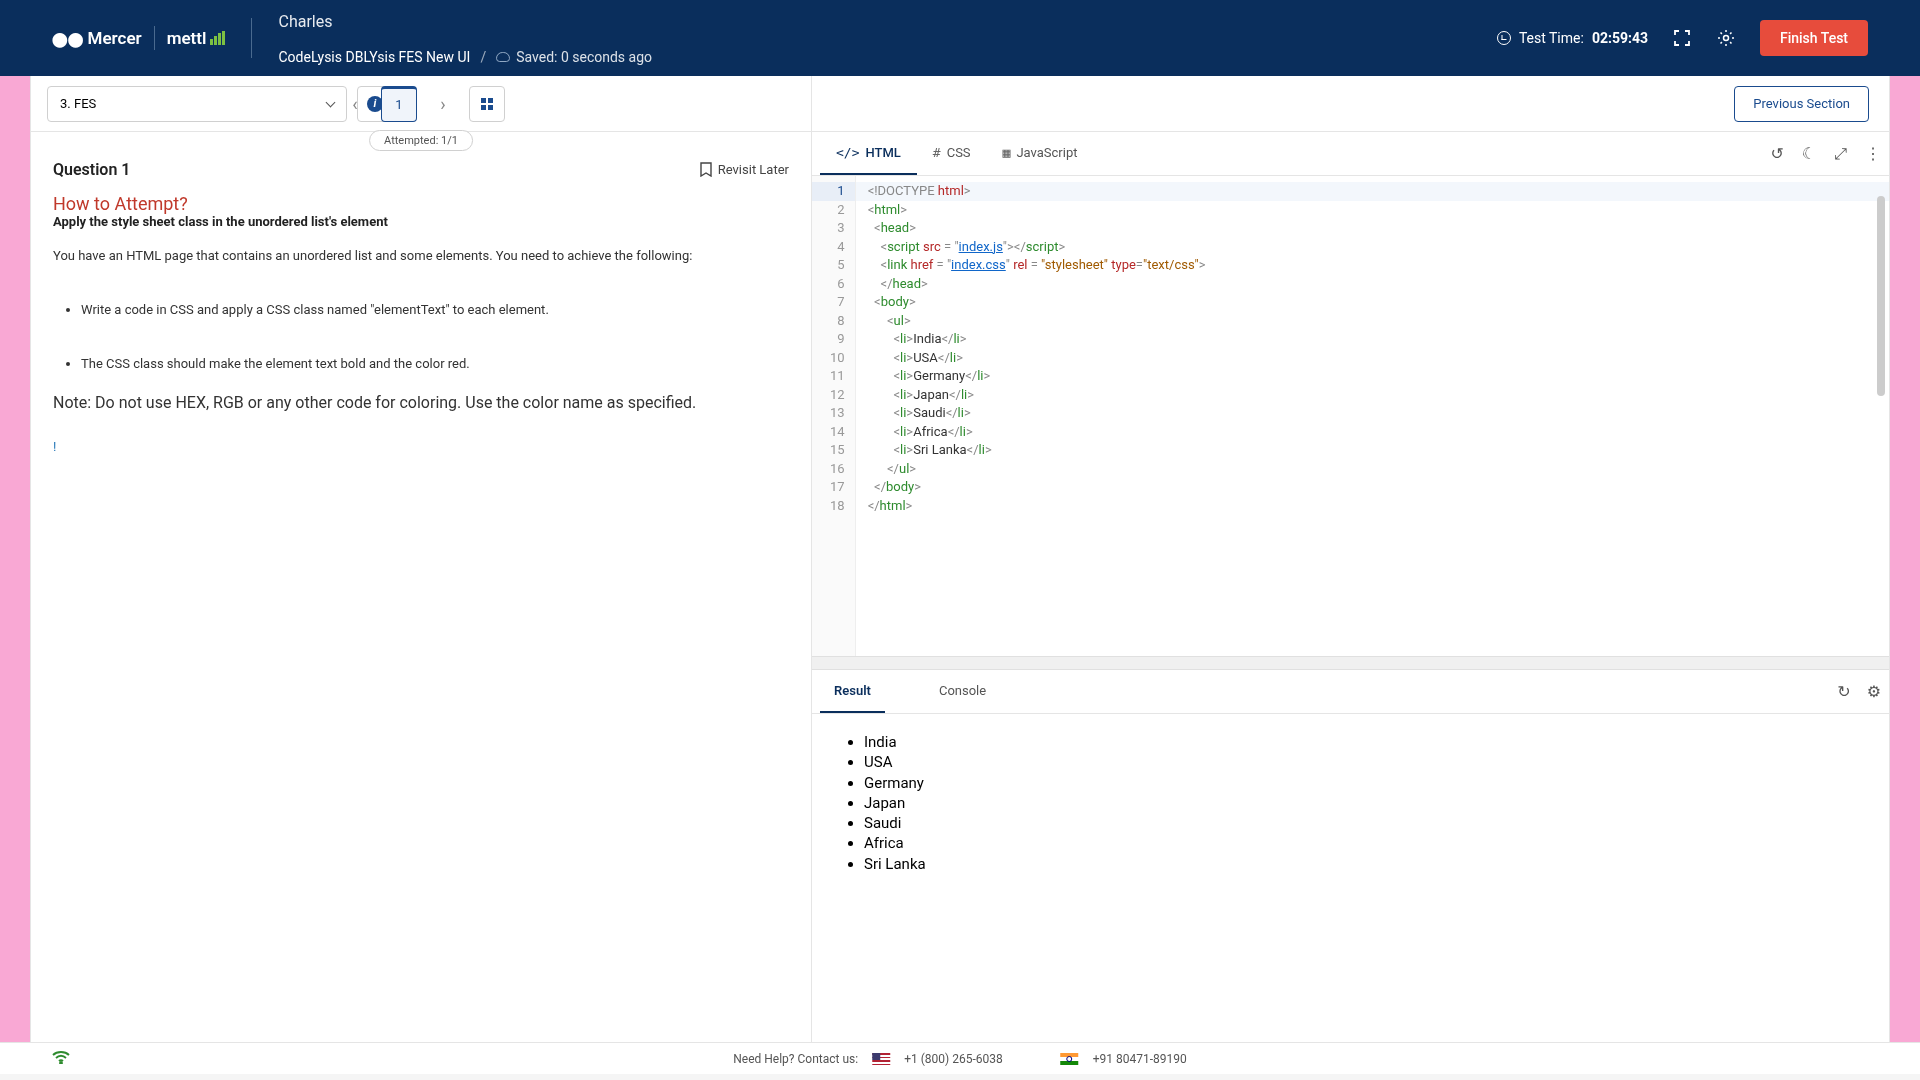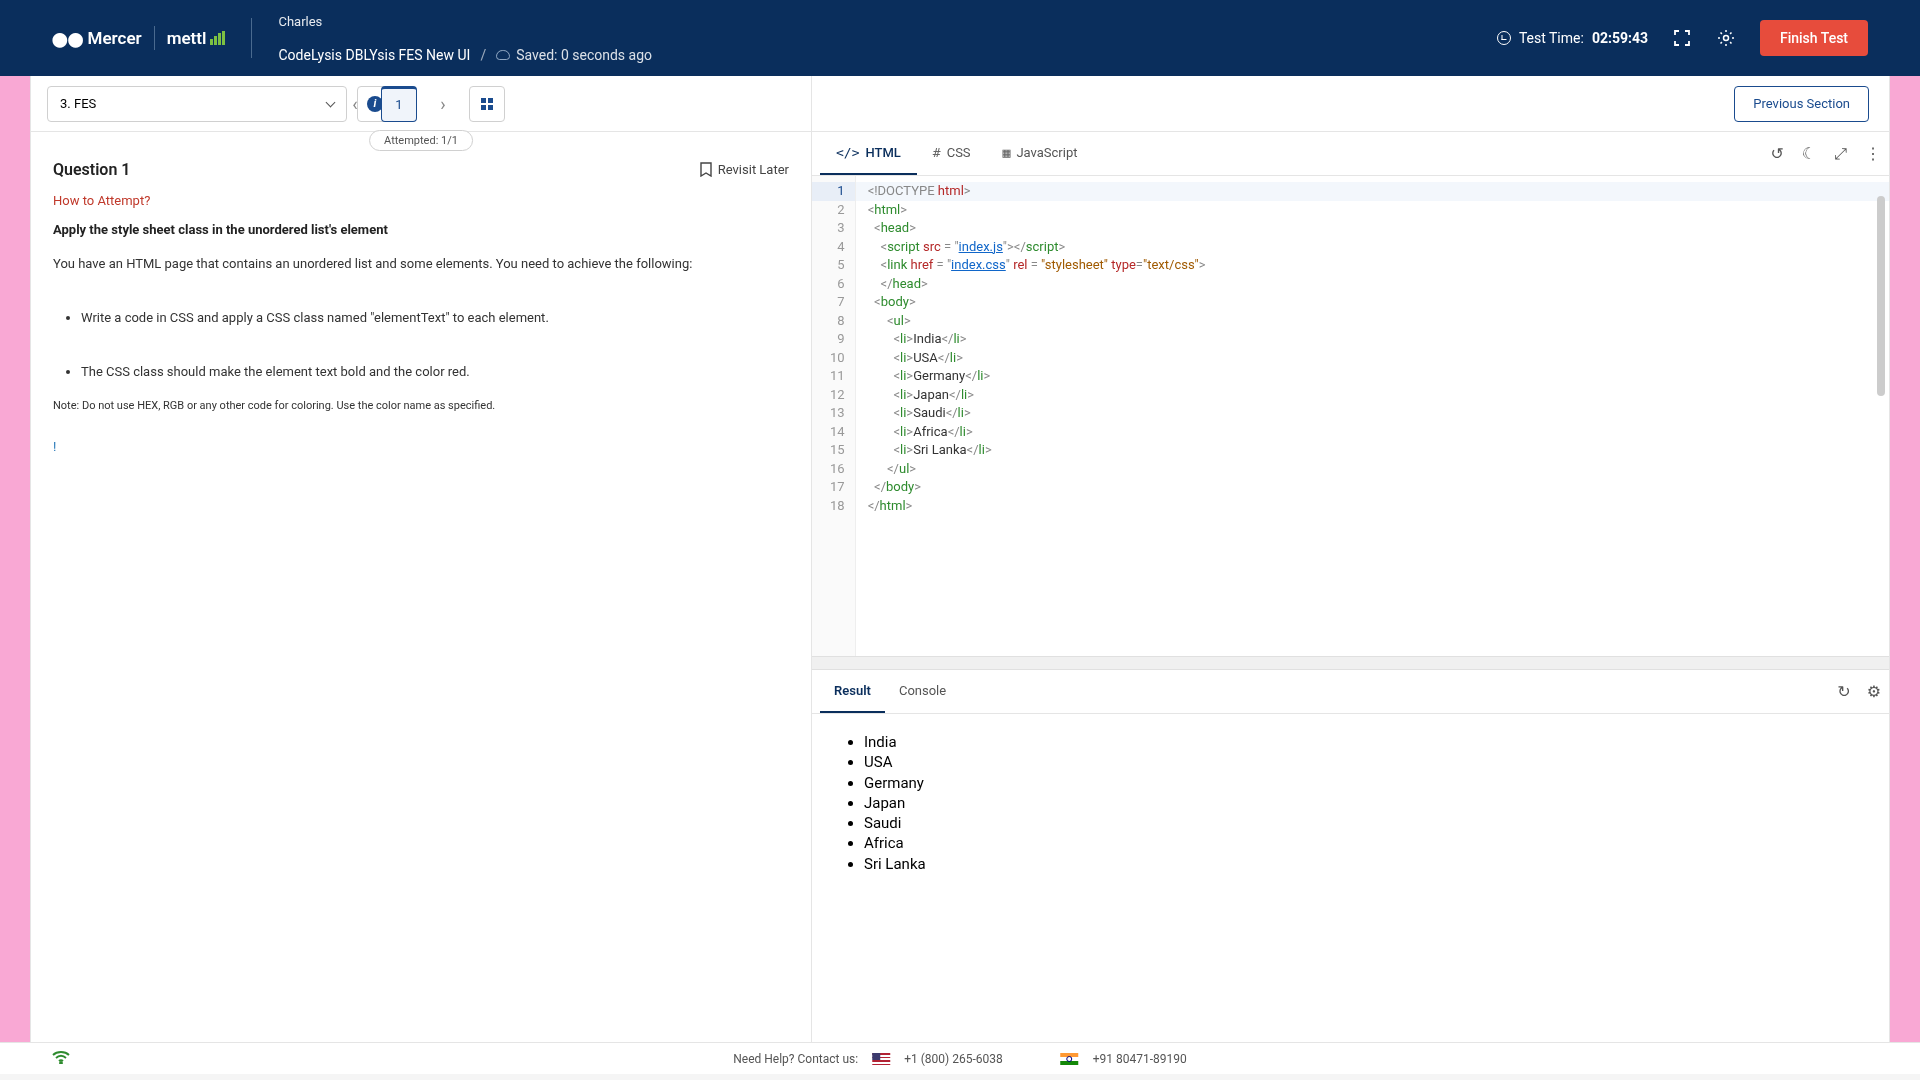--- a/index.html
+++ b/index.html
@@ -6,21 +6,21 @@
 body { background:#f5f5f5; width:1920px; height:1080px; overflow:hidden; }
 .header { background:#0a2e5c; height:76px; display:flex; align-items:center; padding:0 52px; color:#fff; justify-content:space-between; }
 .header-left { display:flex; align-items:center; gap:18px; }
 .logo-group { display:flex; align-items:center; gap:12px; font-weight:600; font-size:17px; }
 .logo-divider { width:1px; height:24px; background:#4a6a8f; }
 .mettl-logo { display:flex; align-items:center; gap:4px; font-weight:600; }
 .mettl-bars { display:flex; align-items:flex-end; gap:1px; height:14px; }
 .mettl-bars span { width:3px; background:#7cc142; }
 .mettl-bars span:nth-child(1){height:6px} .mettl-bars span:nth-child(2){height:9px} .mettl-bars span:nth-child(3){height:12px} .mettl-bars span:nth-child(4){height:14px}
 .header-divider-v { width:1px; height:40px; background:#4a6a8f; margin:0 8px; }
-.test-meta .name { font-size:13px; opacity:.9; }
+.test-meta .name { font-size:16px; opacity:.9; }
 .test-meta .title-row { display:flex; align-items:center; gap:10px; font-size:14px; margin-top:18px; }
 .title-row .sep { opacity:.6; }
 .title-row .saved { opacity:.85; display:flex; align-items:center; gap:6px; }
 .cloud-icon { width:14px; height:10px; border:1.5px solid #a8bdd6; border-radius:7px 7px 4px 4px; display:inline-block; }
 .header-right { display:flex; align-items:center; gap:24px; }
 .test-time { display:flex; align-items:center; gap:8px; font-size:14px; }
 .clock-icon { width:14px; height:14px; border:1.5px solid #fff; border-radius:50%; position:relative; }
 .clock-icon::after { content:''; position:absolute; left:50%; top:50%; width:4px; height:4px; border-left:1.5px solid #fff; border-bottom:1.5px solid #fff; transform:translate(-50%,-60%); }
 .icon-btn { width:20px; height:20px; cursor:pointer; display:flex; align-items:center; justify-content:center; color:#fff; }
 .finish-btn { background:#e74c3c; color:#fff; border:none; padding:10px 20px; border-radius:4px; font-size:14px; cursor:pointer; font-weight:500; }
@@ -38,46 +38,46 @@
 .page-num-btn { width:36px; height:36px; border:1px solid #1a4b8e; border-top:3px solid #1a4b8e; border-radius:4px; display:flex; align-items:center; justify-content:center; font-size:13px; color:#1a4b8e; cursor:pointer; background:#f0f4fa; }
 .grid-btn { width:36px; height:36px; border:1px solid #d0d0d0; border-radius:4px; display:flex; align-items:center; justify-content:center; cursor:pointer; }
 .grid-icon { width:12px; height:12px; display:grid; grid-template-columns:1fr 1fr; grid-template-rows:1fr 1fr; gap:2px; }
 .grid-icon span { background:#1a4b8e; }
 .prev-section-btn { height:36px; padding:0 18px; border:1px solid #1a4b8e; border-radius:4px; color:#1a4b8e; background:#fff; font-size:13px; cursor:pointer; }
 .attempted-pill { position:absolute; left:50%; transform:translateX(-50%); top:54px; background:#fff; border:1px solid #d0d0d0; border-radius:12px; padding:3px 14px; font-size:11px; color:#555; z-index:2; }
 .question-area { padding:28px 22px; overflow:auto; }
 .q-header { display:flex; justify-content:space-between; align-items:center; margin-bottom:14px; }
 .q-header h3 { font-size:16px; font-weight:600; color:#222; }
 .revisit { display:flex; align-items:center; gap:6px; color:#444; font-size:13px; cursor:pointer; }
-.how-link { color:#c0392b; font-size:13px; display:block; margin-bottom:14px; cursor:pointer; }
+.how-link { color:#c0392b; font-size:18px; display:block; cursor:pointer; }
 .q-title { font-size:13px; font-weight:700; color:#222; margin-bottom:16px; }
 .q-body { font-size:13px; color:#333; line-height:1.7; }
 .q-body ul { margin:14px 0 14px 28px; }
 .q-body li { margin-bottom:12px;margin-top:32px; }
-.q-note { font-size:11px; color:#333; margin-top:14px; }
+.q-note { font-size:16px; color:#333; margin-top:14px; }
 .q-mark { color:#2a7ab9; font-size:13px; margin-top:20px; display:block; }
 .right-col { flex:1; display:flex; flex-direction:column; border-left:1px solid #e5e5e5; min-width:0; }
 .toolbar-right { height:56px; border-bottom:1px solid #e5e5e5; display:flex; align-items:center; padding:0 20px; justify-content:flex-end; position:relative; }
 .code-pane { flex:0 0 auto; display:flex; flex-direction:column; }
 .code-tabs { display:flex; align-items:center; height:44px; border-bottom:1px solid #e5e5e5; padding:0 8px; }
 .code-tab { display:flex; align-items:center; gap:6px; padding:0 16px; height:100%; font-size:13px; color:#555; cursor:pointer; border-bottom:2px solid transparent; }
 .code-tab.active { color:#0a2e5c; border-bottom-color:#0a2e5c; font-weight:500; }
 .tab-icon { font-size:13px; font-family:monospace; color:#666; }
 .code-tab.active .tab-icon { color:#0a2e5c; }
 .code-tabs-right { margin-left:auto; display:flex; gap:18px; align-items:center; color:#555; }
 .ed-icon { cursor:pointer; font-size:16px; }
 .editor { display:flex; font-family:Consolas,Monaco,monospace; font-size:13px; line-height:18.5px; height:480px; overflow:auto; }
 .gutter { background:#fafafa; color:#999; text-align:right; padding:6px 10px 6px 18px; user-select:none; border-right:1px solid #eee; }
 .gutter div:first-child { background:#e8eef7; color:#1a4b8e; margin:0 -10px 0 -18px; padding:0 10px 0 18px; }
 .code { padding:6px 12px; flex:1; white-space:pre; }
 .code .line:first-child { background:#f3f7fc; margin:0 -12px; padding:0 12px; }
 .t-gray{color:#888} .t-green{color:#2e8b2e} .t-red{color:#b52828} .t-blue{color:#1066c9;text-decoration:underline} .t-brown{color:#a05a00} .t-dark{color:#333}
 .splitter { height:14px; background:#f0f0f0; border-top:1px solid #e0e0e0; border-bottom:1px solid #e0e0e0; }
 .result-pane { flex:1; display:flex; flex-direction:column; min-height:0; }
-.result-tabs { display:flex; align-items:center; height:44px; border-bottom:1px solid #e5e5e5; padding:0 8px; }
+.result-tabs { display:flex; align-items:center; height:44px; border-bottom:1px solid #e5e5e5; padding:0 8px;gap:40px; }
 .result-tab { padding:0 14px; height:100%; display:flex; align-items:center; font-size:13px; color:#555; cursor:pointer; border-bottom:2px solid transparent; }
 .result-tab.active { color:#0a2e5c; font-weight:600; border-bottom-color:#0a2e5c; }
 .result-tabs-right { margin-left:auto; display:flex; gap:16px; color:#555; }
 .result-body { flex:1; padding:18px 30px; font-family:"Times New Roman",serif; font-size:15px; overflow:auto; }
 .result-body ul { list-style:disc; margin-left:22px; }
 .result-body li { line-height:1.35; }
 .footer { height:32px; background:#fff; border-top:1px solid #e5e5e5; display:flex; align-items:center; padding:0 52px; font-size:12px; color:#555; }
 .wifi-icon { color:#2e8b2e; font-size:16px; }
 .footer-center { position:absolute; left:50%; transform:translateX(-50%); display:flex; align-items:center; gap:14px; }
 .flag { width:18px; height:12px; display:inline-block; vertical-align:middle; }

